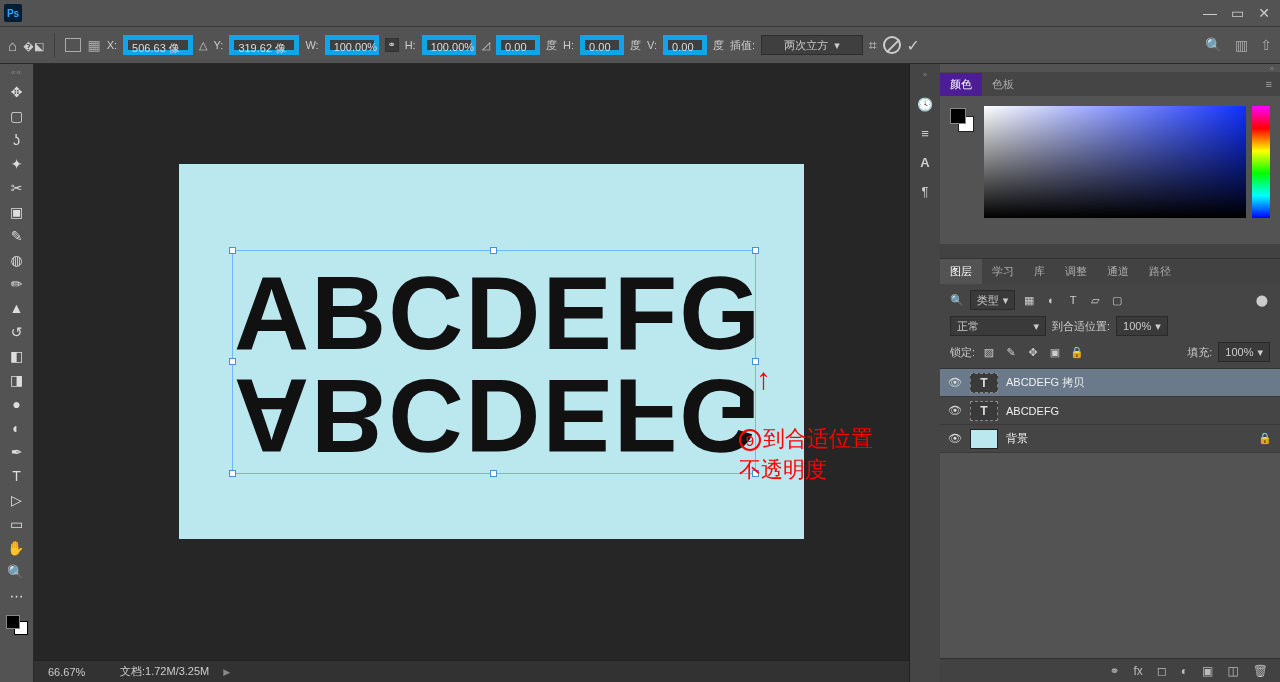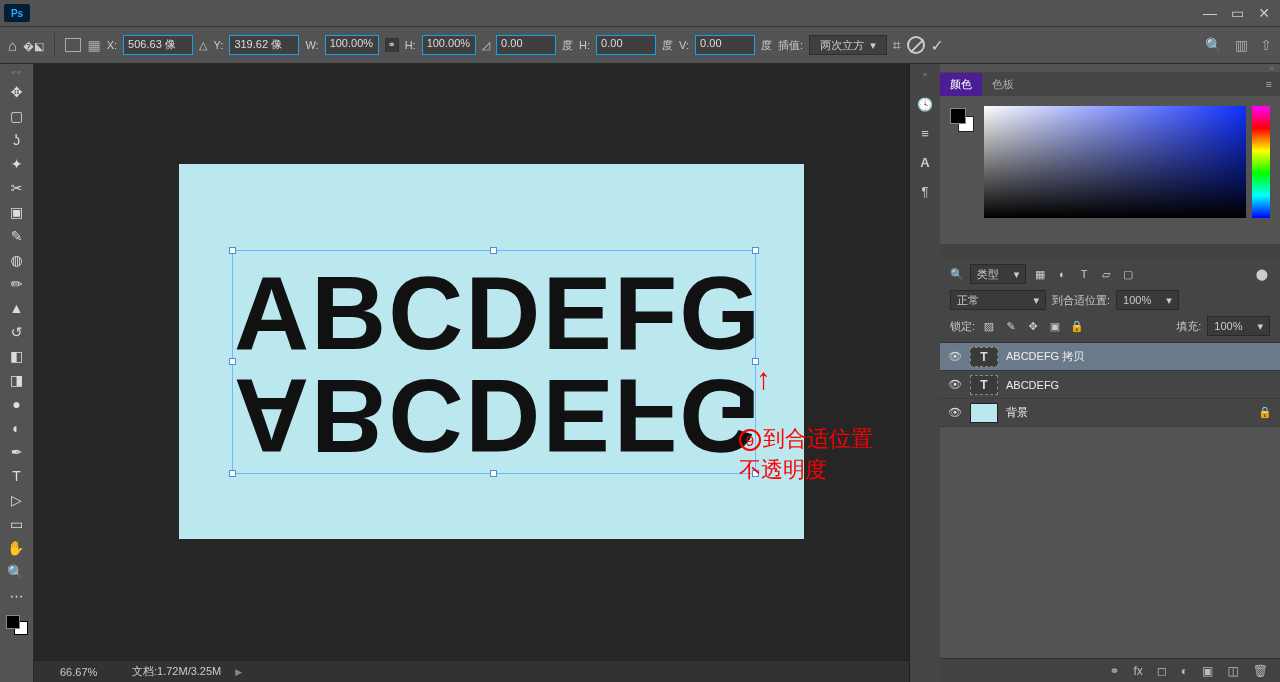--- a/index.html
+++ b/index.html
@@ -1,28 +1,28 @@
 <!DOCTYPE html>
 <html><head>
 <meta charset="utf-8">
 <style>
 * { margin:0; padding:0; box-sizing:border-box; font-family:"Microsoft YaHei",Arial,sans-serif; user-select:none; }
 body { width:1280px; height:682px; background:#323232; color:#ccc; font-size:11px; overflow:hidden; position:relative; }
 .topbar { height:26px; background:#535353; display:flex; align-items:center; padding:0 4px; }
-.ps-icon { width:26px; height:18px; background:#001e36; color:#31a8ff; display:flex; align-items:center; justify-content:center; font-weight:bold; font-size:10px; border-radius:2px; margin-right:10px;}
+.ps-icon { width:18px; height:18px; background:#001e36; color:#31a8ff; display:flex; align-items:center; justify-content:center; font-weight:bold; font-size:10px; border-radius:2px; margin-right:10px;}
 .menu { display:flex; gap:2px;}
 .menu span { padding:3px 6px; cursor:default;}
 .winctl { margin-left:auto; display:flex; gap:14px; color:#ccc; font-size:14px; padding-right:6px;}
 .optbar { height:38px; background:#535353; border-top:1px solid #383838; border-bottom:1px solid #2a2a2a; display:flex; align-items:center; padding:0 8px; gap:6px; font-size:11px;}
 .optbar .home { font-size:15px; }
 .optbar .sep { width:1px; height:24px; background:#3e3e3e; margin:0 4px;}
-.optbar .inp { background:#3f3f3f; border:1px solid #0ea5e9; color:#ddd; padding:1px 4px; height:20px; font-size:11px;}
-.optbar .w70{width:70px}.optbar .w54{width:54px}.optbar .w44{width:60px}
+.optbar .inp { background:#3f3f3f; border:5px solid #0ea5e9; color:#ddd; padding:1px 4px; height:20px; font-size:11px;}
+.optbar .w70{width:70px}.optbar .w54{width:54px}.optbar .w44{width:44px}
 .optbar .lbl{color:#ccc;}
-.optbar .sel { background:#3f3f3f; border:1px solid #2e2e2e; padding:1px 10px; height:20px; display:flex; align-items:center; gap:6px;}
+.optbar .sel { background:#3f3f3f; border:1px solid #2e2e2e; padding:1px 22px; height:20px; display:flex; align-items:center; gap:6px;}
 .optbar .circ { width:18px;height:18px;border:2px solid #ccc;border-radius:50%;position:relative;}
 .optbar .circ::after{content:"";position:absolute;width:18px;height:2px;background:#ccc;top:7px;left:-1px;transform:rotate(-45deg);}
 .optbar .check{font-size:16px;color:#ccc;}
 .optright{margin-left:auto;display:flex;gap:12px;align-items:center;color:#aaa;font-size:14px;}
 .main { position:absolute; top:64px; bottom:0; left:0; right:0; display:flex;}
 .ltools { width:34px; background:#535353; border-right:1px solid #2a2a2a; display:flex; flex-direction:column; align-items:center; padding-top:4px; gap:2px;}
 .ltools .grip{font-size:8px;color:#888;letter-spacing:1px;margin-bottom:2px;}
 .ltools .tool { width:26px; height:22px; display:flex; align-items:center; justify-content:center; color:#ddd; font-size:14px;}
 .ltools .swatch { width:26px;height:24px;position:relative;margin-top:4px;}
 .ltools .swatch .bg{position:absolute;right:2px;bottom:2px;width:14px;height:14px;background:#fff;border:1px solid #000;}
@@ -36,21 +36,21 @@
 .txt1 { position:absolute; left:55px; top:90px; font-size:104px; font-weight:600; letter-spacing:2px; color:#111; font-family:Arial,sans-serif;}
 .txt2 { position:absolute; left:55px; top:192px; font-size:104px; font-weight:600; letter-spacing:2px; color:#111; font-family:Arial,sans-serif; transform:scaleY(-1);}
 .selbox { position:absolute; left:198px; top:186px; width:524px; height:224px; border:1px solid #6fb7ff;}
 .handle{position:absolute;width:7px;height:7px;background:#fff;border:1px solid #4a90d9;}
 .h-tl{left:-4px;top:-4px}.h-tm{left:calc(50% - 4px);top:-4px}.h-tr{right:-4px;top:-4px}
 .h-ml{left:-4px;top:calc(50% - 4px)}.h-mr{right:-4px;top:calc(50% - 4px)}
 .h-bl{left:-4px;bottom:-4px}.h-bm{left:calc(50% - 4px);bottom:-4px}.h-br{right:-4px;bottom:-4px}
 .arrow { position:absolute; left:722px; top:298px; color:red; font-size:30px; font-weight:bold;}
 .note { position:absolute; left:705px; top:360px; color:red; font-size:22px; line-height:1.4; font-weight:500;}
 .note .c{display:inline-block;border:2px solid red;border-radius:50%;width:22px;height:22px;line-height:19px;text-align:center;font-size:15px;margin-right:2px;}
-.statusbar { height:22px; background:#323232; border-top:1px solid #222; display:flex; align-items:center; padding:0 26px; gap:14px; font-size:11px; color:#ccc;}
+.statusbar { height:22px; background:#323232; border-top:1px solid #222; display:flex; align-items:center; padding:0 14px; gap:14px; font-size:11px; color:#ccc;}
 .statusbar .zoom{width:58px;}
 .statusbar .tri{color:#888;font-size:9px;}
 .midicons{width:30px;background:#454545;display:flex;flex-direction:column;align-items:center;padding-top:6px;gap:14px;color:#ccc;font-size:13px;}
 .midicons .grip{font-size:8px;color:#888;margin-bottom:4px;}
 .rpanel { width:340px; background:#535353; display:flex; flex-direction:column; }
 .rpanel .grip{font-size:8px;color:#888;text-align:right;padding-right:6px;height:8px;}
 .colorhead { display:flex; height:24px; align-items:center; font-size:11px;background:#454545;}
 .colorhead .tab{padding:4px 10px;color:#aaa;}
 .colorhead .tab.active{background:#4c1d95;color:#fff;}
 .colorhead .menuico{margin-left:auto;padding-right:8px;color:#aaa;}
@@ -59,21 +59,21 @@
 .colorbody .fgsw .bg{position:absolute;left:8px;top:10px;width:16px;height:16px;background:#fff;border:1px solid #222;}
 .colorbody .fgsw .fg{position:absolute;left:0;top:2px;width:16px;height:16px;background:#000;border:1px solid #888;}
 .picker { flex:1; height:112px; background:linear-gradient(to bottom, rgba(0,0,0,0), #000), linear-gradient(to right,#fff,#1030ff);}
 .hue { width:18px; height:112px; background:linear-gradient(to bottom,#ff00ff,#ff0000,#ffff00,#00ff00,#00ffff,#0000ff);}
 .spacer{height:14px;background:#424242;}
 .layerhead { display:flex; height:26px; align-items:center; font-size:11px;background:#424242;border-top:1px solid #333;}
 .layerhead .tab{padding:5px 10px;color:#aaa;}
 .layerhead .tab.active{background:#535353;color:#fff;}
 .lcontrols{padding:6px 10px;background:#454545;display:flex;flex-direction:column;gap:6px;font-size:11px;color:#ccc;border-bottom:1px solid #333;}
 .lrow{display:flex;align-items:center;gap:6px;}
-.lrow .sel{background:#3a3a3a;border:1px solid #2a2a2a;padding:1px 6px;height:20px;display:flex;align-items:center;gap:15px;}
+.lrow .sel{background:#3a3a3a;border:1px solid #2a2a2a;padding:1px 6px;height:20px;display:flex;align-items:center;gap:4px;}
 .lrow .ico{width:16px;text-align:center;color:#ccc;}
 .layerlist{background:#454545;}
 .layer{display:flex;align-items:center;height:28px;padding:0 8px;gap:8px;border-bottom:1px solid #3a3a3a;}
 .layer.sel{background:#6a7a8a;}
 .layer .eye{width:14px;color:#ddd;}
 .layer .thumb{width:28px;height:20px;background:#bbe8ef;border:1px solid #222;display:flex;align-items:center;justify-content:center;font-size:12px;font-weight:bold;color:#333;}
 .layer .thumb.t{background:#3a3a3a;color:#ddd;border:1px dashed #888;}
 .layer .name{font-size:11px;color:#eee;}
 .layer .lock{margin-left:auto;color:#ccc;font-size:11px;}
 .layerfoot{position:absolute;bottom:0;right:0;width:340px;height:24px;background:#424242;border-top:1px solid #2e2e2e;display:flex;align-items:center;justify-content:flex-end;gap:14px;padding:0 12px;color:#bbb;font-size:12px;}
@@ -209,20 +209,28 @@
     </div>
     <div class="colorbody">
       <div class="fgsw">
           <div class="bg"></div>
           <div class="fg"></div>
         </div>
       <div class="picker"></div>
       <div class="hue"></div>
     </div>
     <div class="spacer"></div>
+    <div class="layerhead">
+      <span class="tab active">图层</span>
+      <span class="tab">学习</span>
+      <span class="tab">库</span>
+      <span class="tab">调整</span>
+      <span class="tab">通道</span>
+      <span class="tab">路径</span>
+    </div>
     <div class="lcontrols">
       <div class="lrow">
         <span>🔍</span>
         <span class="sel">
             <span>类型</span>
             <span>▾</span>
           </span>
         <span class="ico">▦</span>
         <span class="ico">◐</span>
         <span class="ico">T</span>

